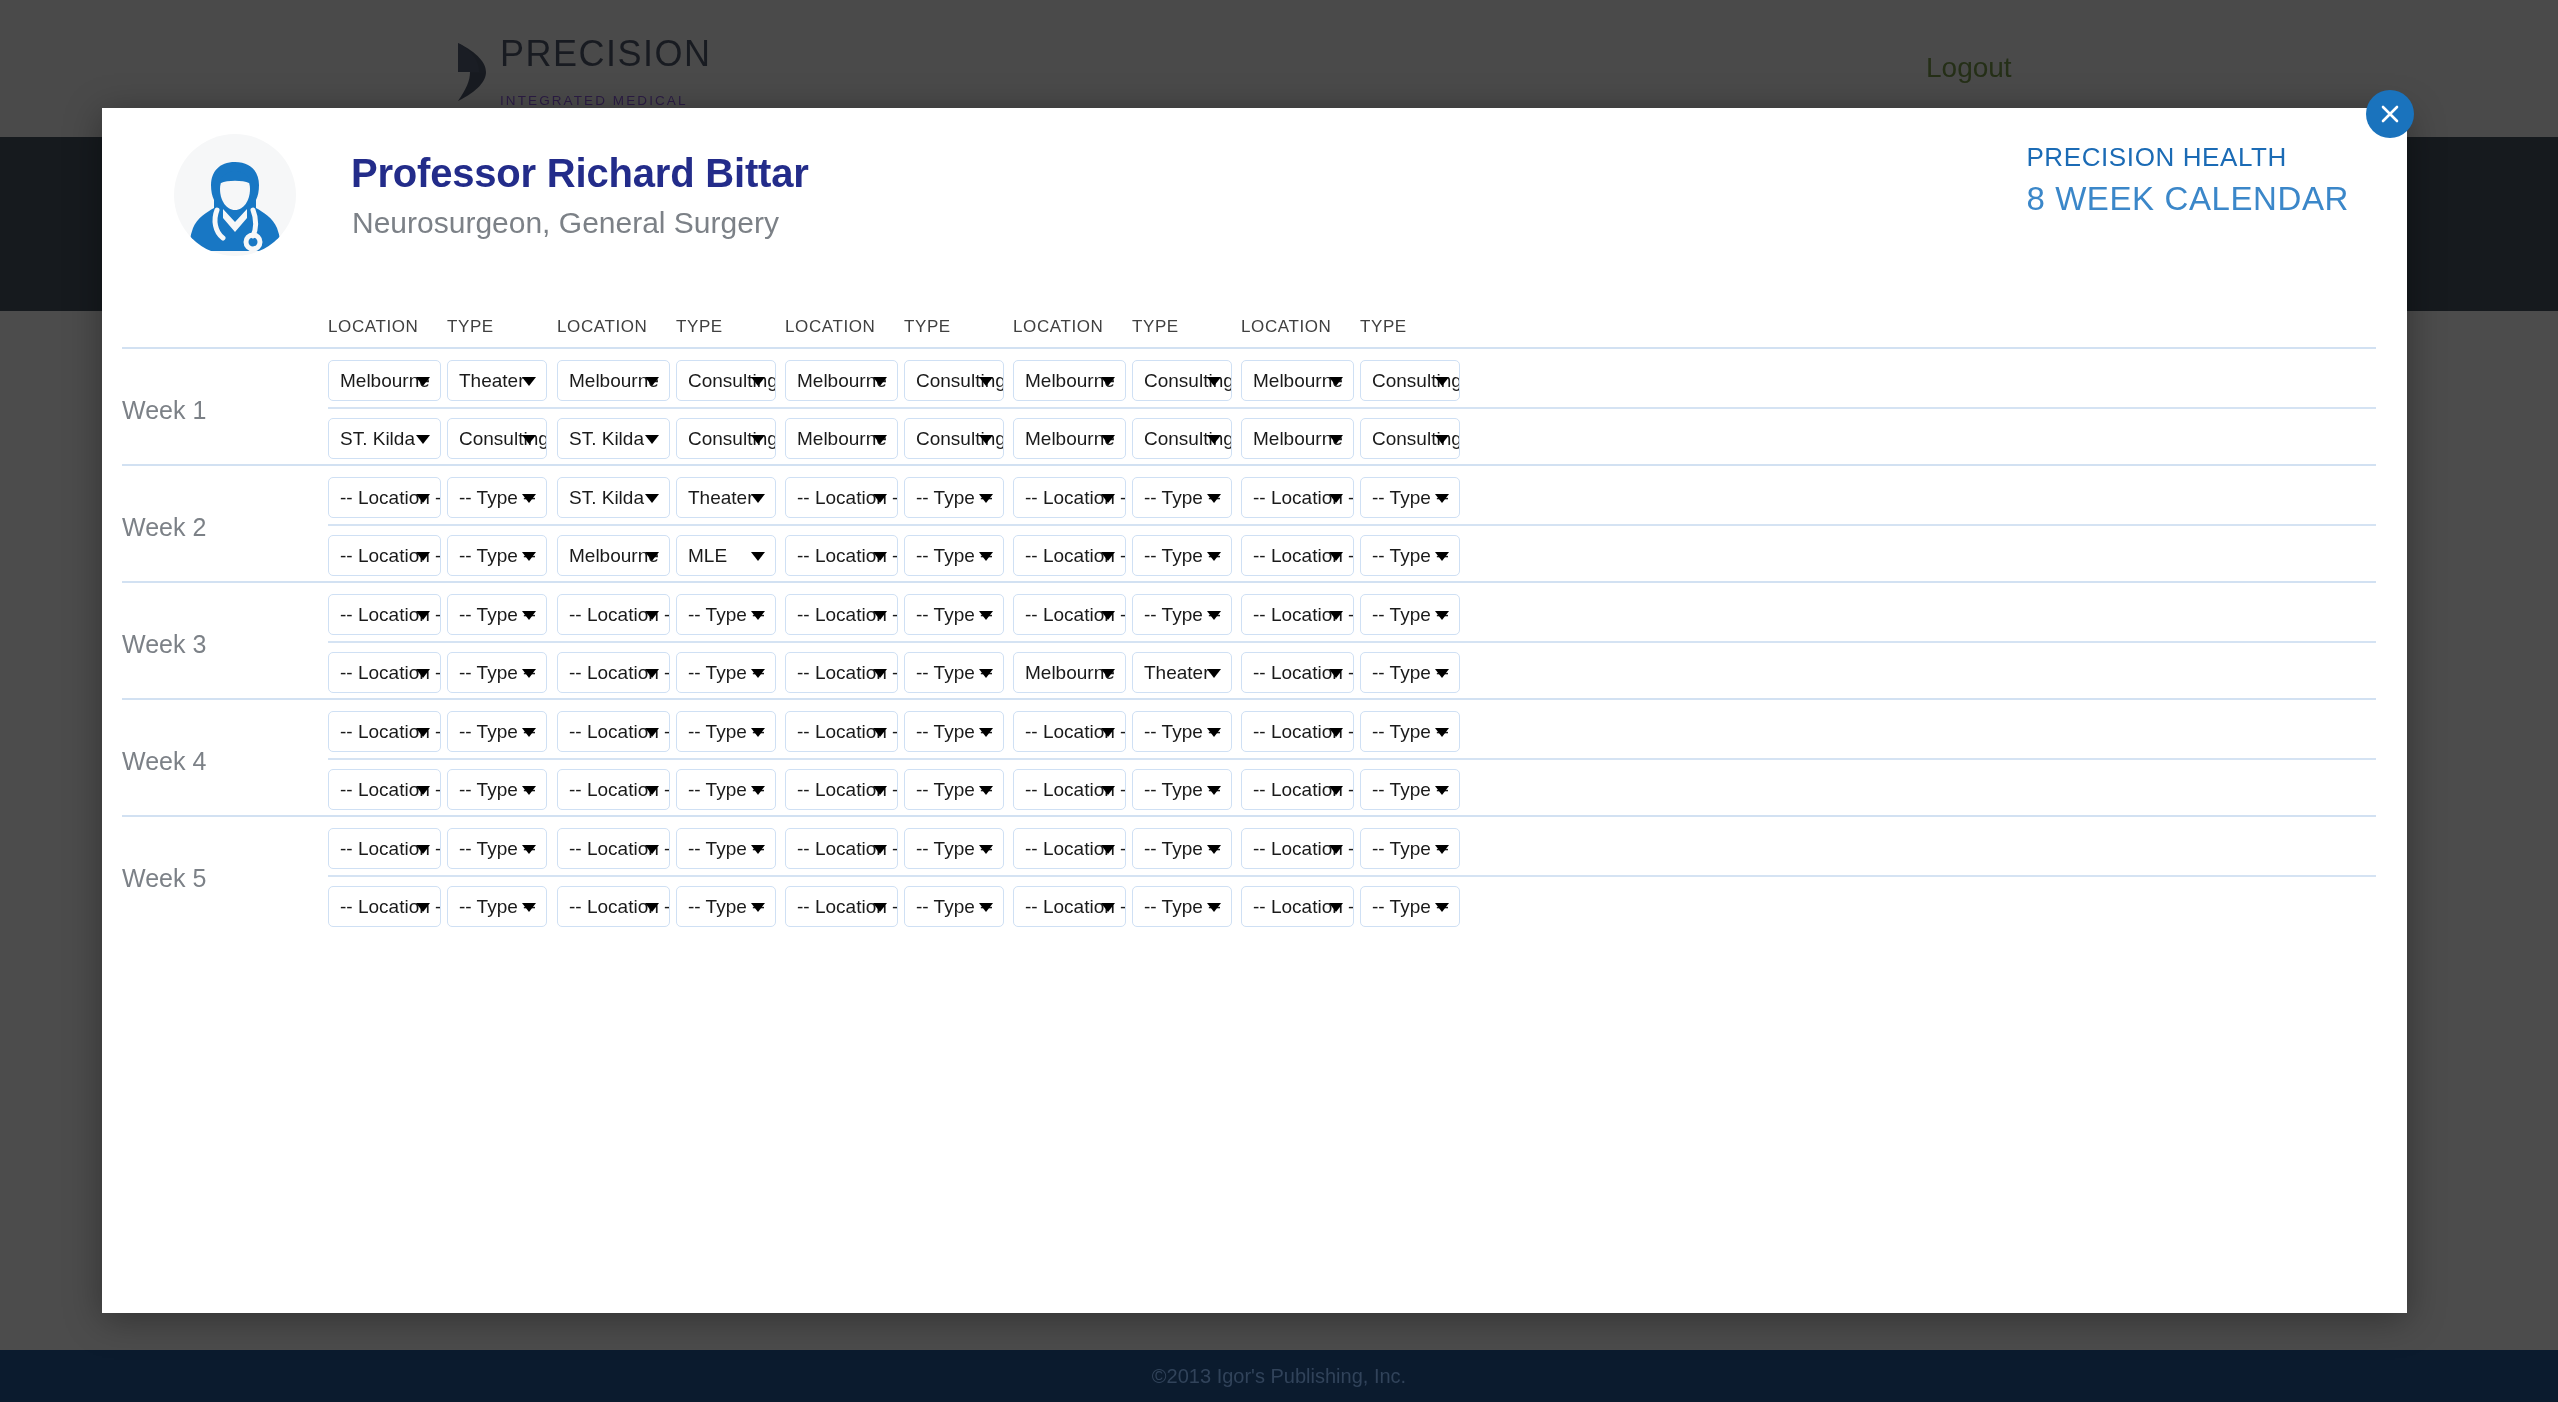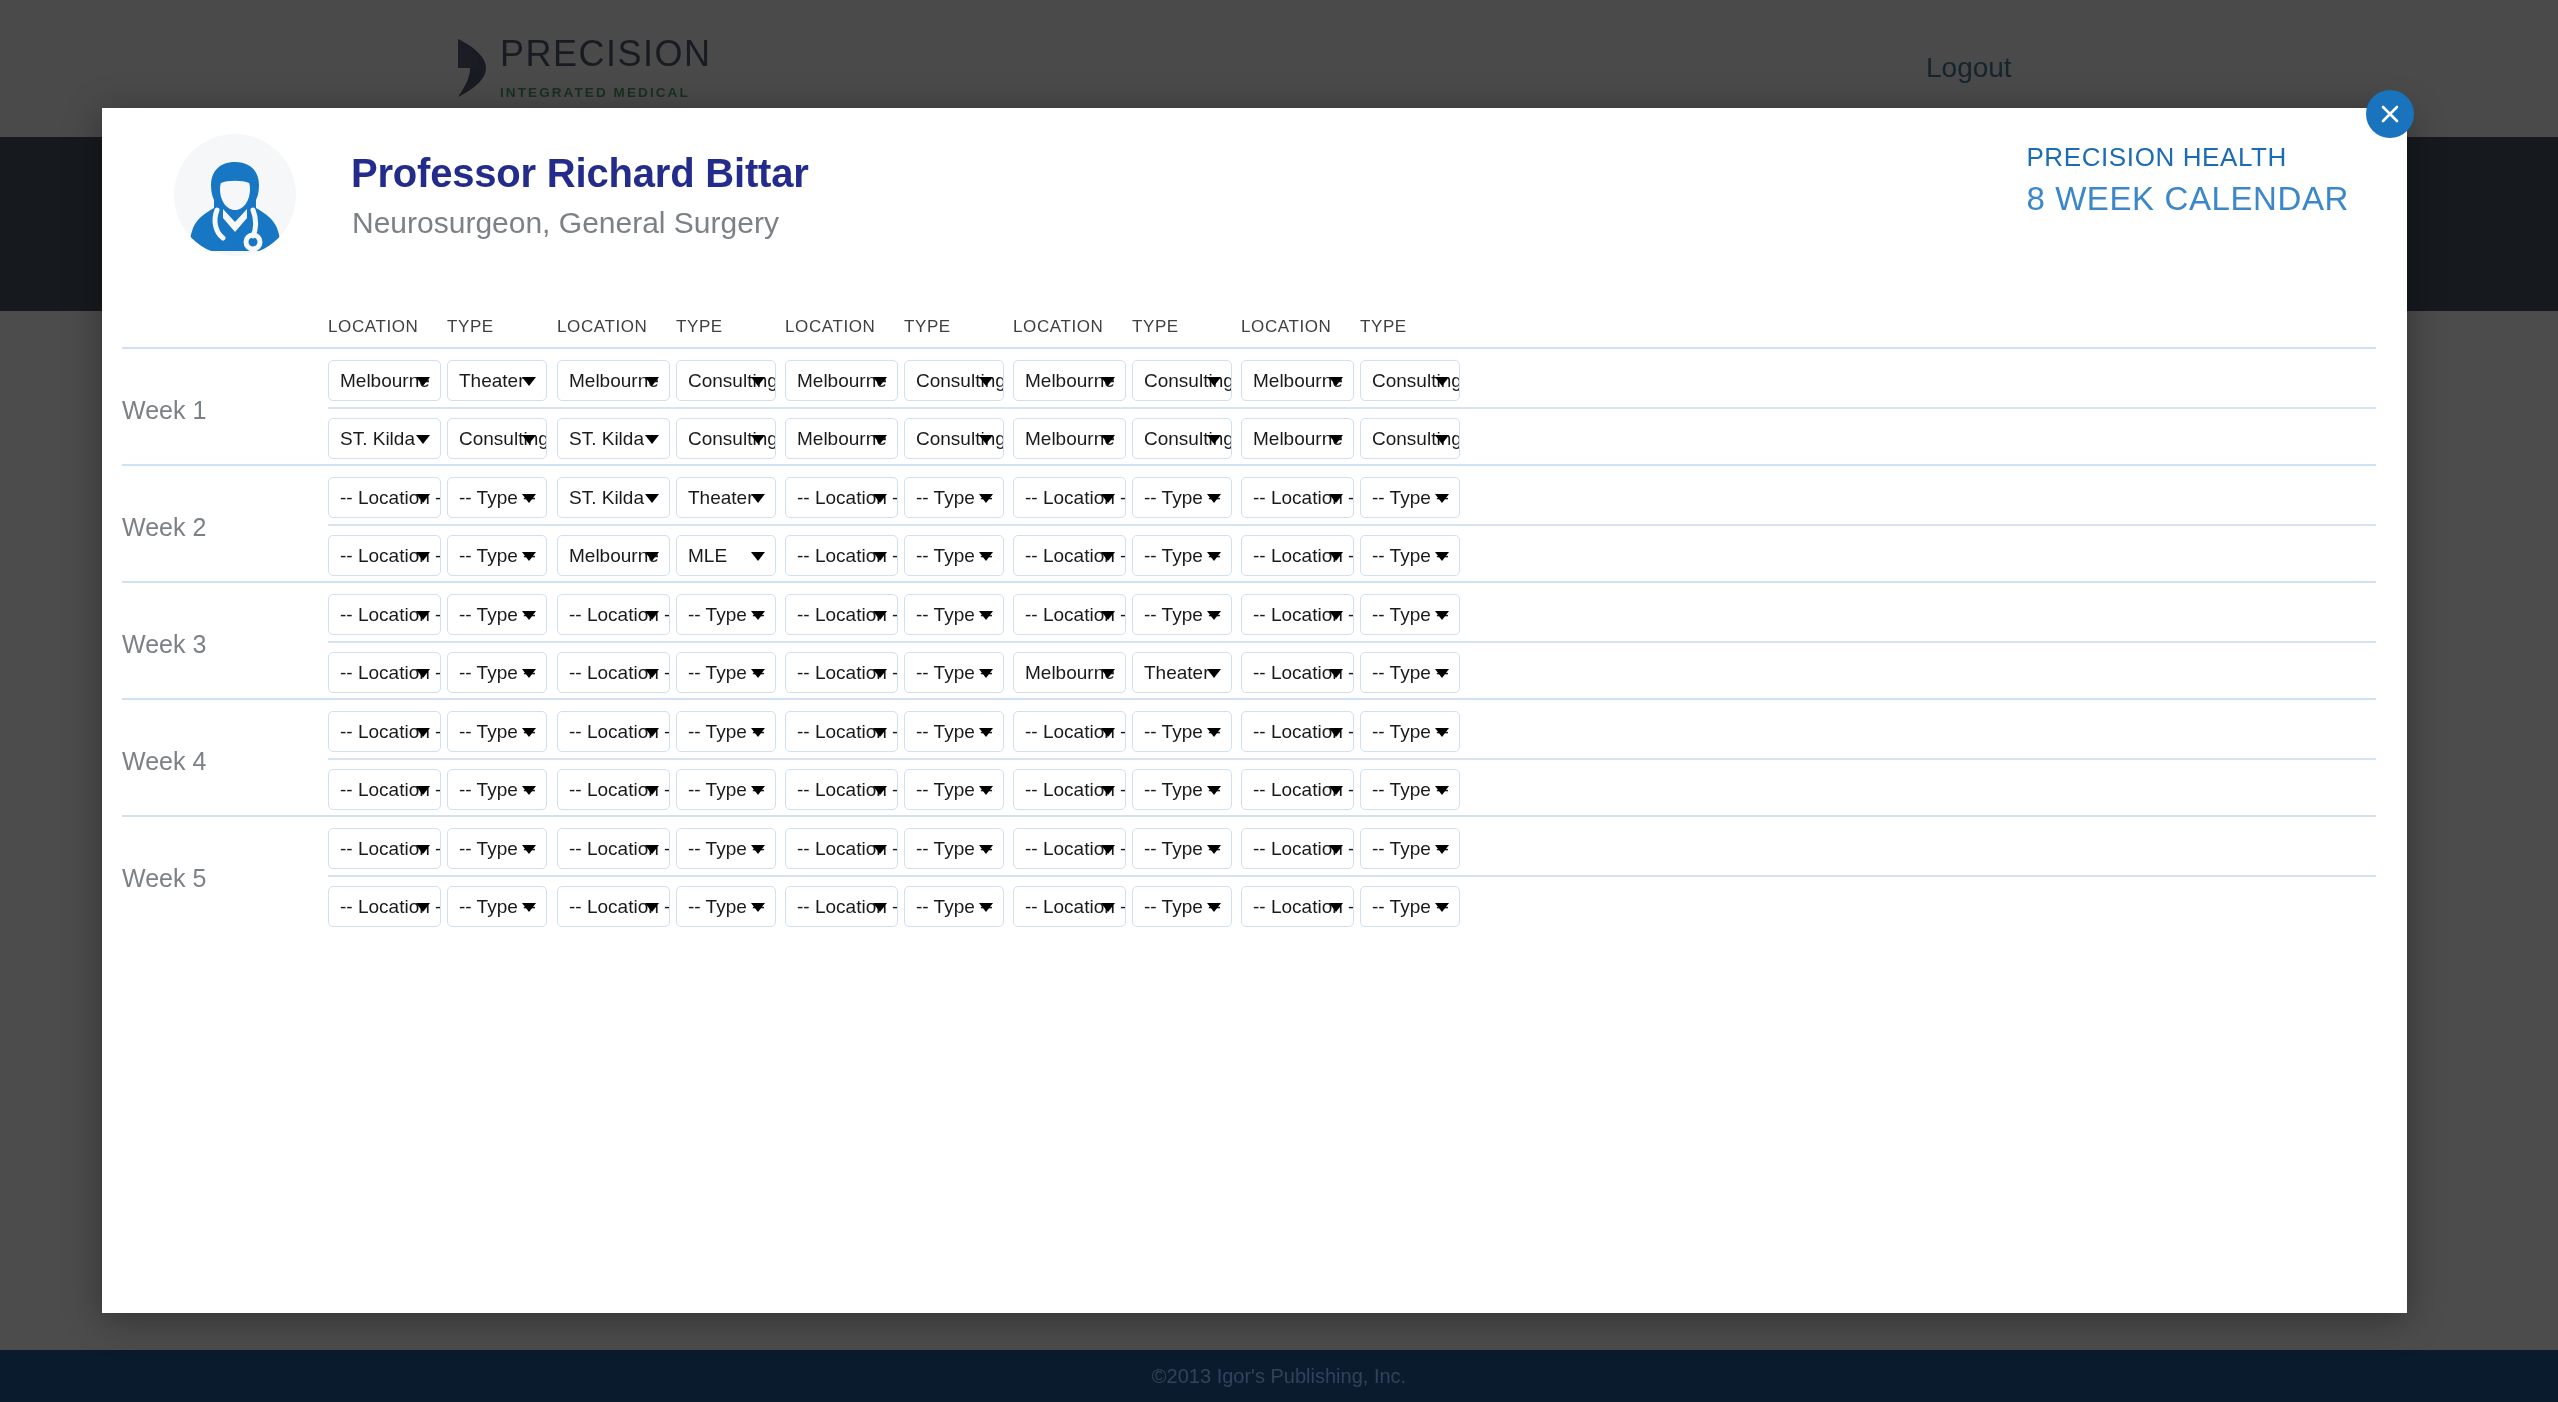--- a/index.html
+++ b/index.html
@@ -27,26 +27,26 @@
   .bg-logo {
     position: absolute; left: 452px; top: 36px;
     display: flex; align-items: center; gap: 6px;
   }
   .bg-logo-mark { width: 42px; height: 62px; display: block; }
   .bg-logo-text { display: flex; flex-direction: column; line-height: 1; }
   .bg-logo-word {
     font-size: 36px; letter-spacing: 1.5px; color: #16213c; font-weight: 400;
   }
   .bg-logo-sub {
-    font-size: 13.5px; letter-spacing: 2.1px; color: #15803d;
-    margin-top: 14px; font-weight: 700;
+    font-size: 13.5px; letter-spacing: 2.1px; color: #6d28d9;
+    margin-top: 22px; font-weight: 400;
   }
   .bg-logout-link {
     position: absolute; left: 1926px; top: 52px;
-    font-size: 28px; color: #0c4a6e; text-decoration: none; font-weight: 400;
+    font-size: 28px; color: #4d7c0f; text-decoration: none; font-weight: 400;
   }
 
   .bg-hero {
     position: absolute; left: 0; top: 137px;
     width: 2558px; height: 174px;
     background: #0b1b2e;
   }
   .bg-body {
     position: absolute; left: 0; top: 311px;
     width: 2558px; height: 1039px;

